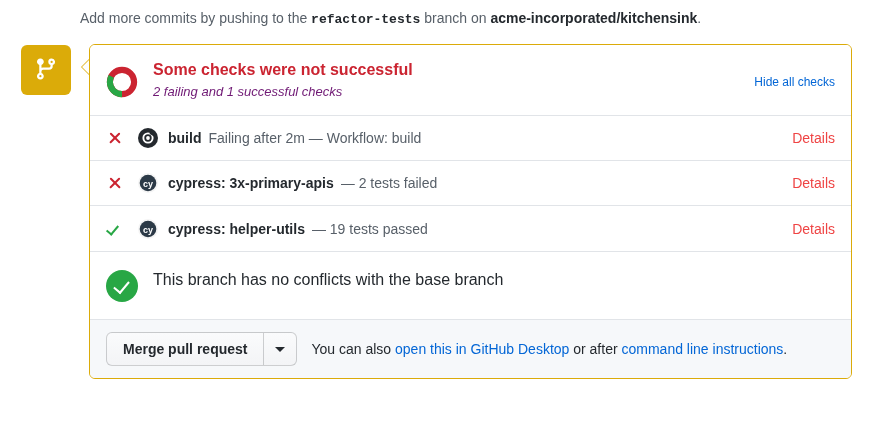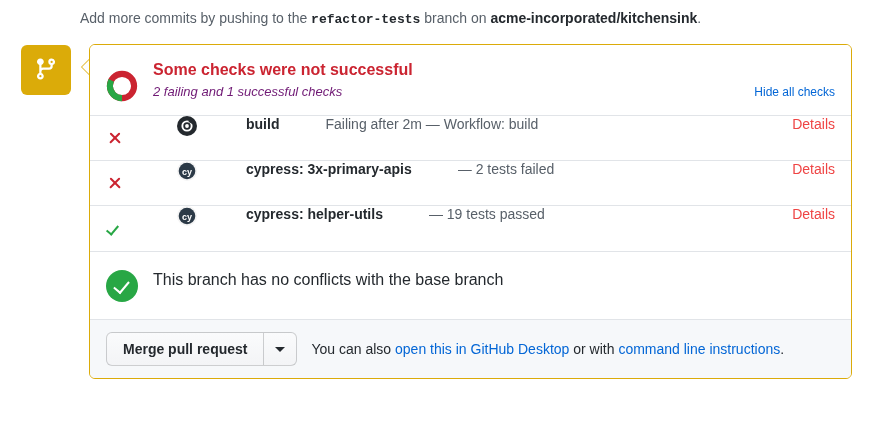--- a/index.html
+++ b/index.html
@@ -97,21 +97,21 @@
     left: 0; top: 0;
     width: 0; height: 0;
     border-top: 8px solid transparent;
     border-bottom: 8px solid transparent;
     border-right: 8px solid #ffffff;
   }
 
   
   .status-header {
     display: flex;
-    align-items: flex-end;
+    align-items: center;
     padding: 14px 16px 13px 16px;
     background: #ffffff;
     min-height: 70px;
   }
   .donut {
     flex: 0 0 auto;
     width: 32px;
     height: 32px;
     margin-right: 15px;
     margin-top: 2px;
@@ -143,25 +143,25 @@
     white-space: nowrap;
   }
 
   
   .checks-list {
     border-top: 1px solid #e1e4e8;
     background: #fafbfc;
   }
   .check-row {
     display: flex;
+    align-items: center;
     height: 45px;
     padding: 0 16px 0 18px;
     border-bottom: 1px solid #e1e4e8;
     background: #ffffff;
-    gap: 39px;
   }
   .check-row:last-child { border-bottom: none; }
 
   .check-state {
     flex: 0 0 auto;
     width: 30px;
     display: flex;
     align-items: center;
     justify-content: flex-start;
   }
@@ -421,17 +421,17 @@
   </div>
 
   <div class="merge-footer">
     <div class="btn-group">
       <button class="merge-btn">Merge pull request</button>
       <div class="merge-caret-btn">
         <span class="caret"></span>
       </div>
     </div>
     <div class="footer-text">
-      <span>You can also </span><a>open this in GitHub Desktop</a><span> or with </span><a>command line instructions</a><span>.</span>
+      <span>You can also </span><a>open this in GitHub Desktop</a><span> or after </span><a>command line instructions</a><span>.</span>
     </div>
   </div>
 
 </div>
 
 </body></html>

